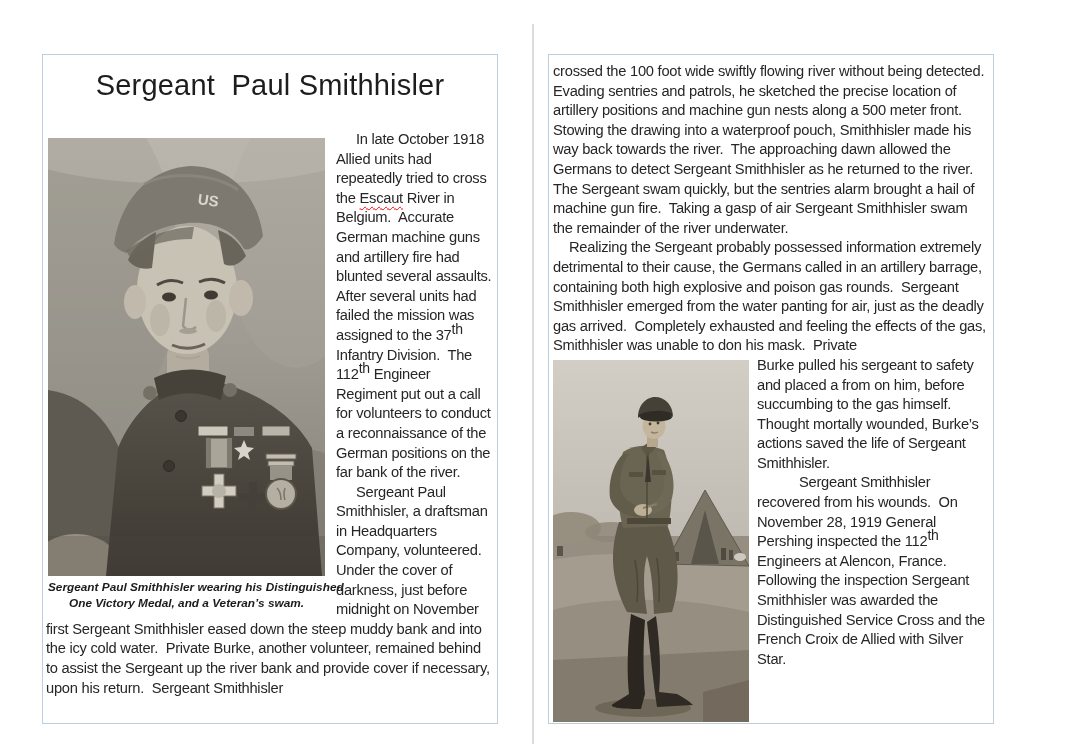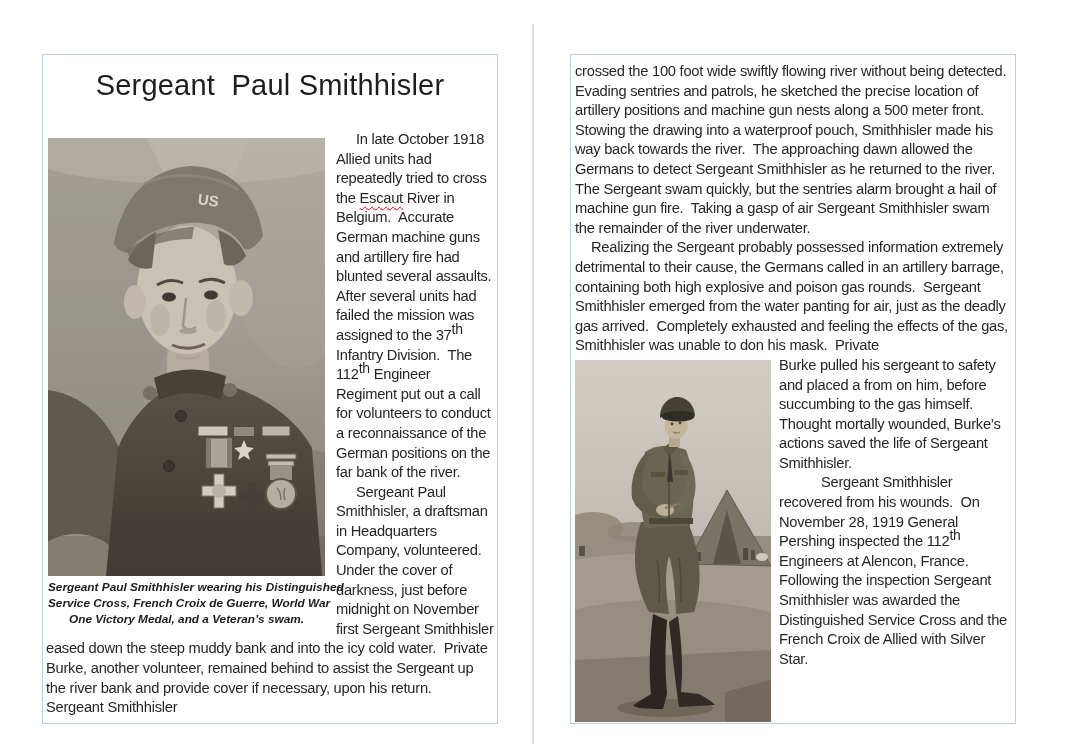--- a/index.html
+++ b/index.html
@@ -7,21 +7,21 @@
     --divider:#dcdcdc;
     --text:#262626;
     --spellcheck-underline:#ff0000;
   }
   *{box-sizing:border-box;}
   body{margin:0;background:#ffffff;font-family:"Liberation Sans",sans-serif;}
   .canvas{position:relative;width:1066px;height:744px;background:#ffffff;overflow:hidden;color:var(--text);margin-top:24px;}
   .divider{position:absolute;left:532px;top:0;width:2px;height:744px;background:var(--divider);}
   .page{position:absolute;top:30px;height:670px;background:#ffffff;border:1px solid var(--page-border);overflow:hidden;}
   .page-left{left:42px;width:456px;padding:0 3px 0 3px;}
-  .page-right{left:570px;width:446px;padding:7px 4px 16px 4px;}
+  .page-right{left:548px;width:446px;padding:7px 4px 16px 4px;}
   .title{font-size:29px;line-height:35px;font-weight:400;text-align:center;margin:13px 0 27px 0;color:#1d1d1d;white-space:pre-wrap;letter-spacing:0.2px;}
   p.bodytext{font-size:14.7px;line-height:19.6px;letter-spacing:-0.25px;margin:0;white-space:pre-wrap;color:var(--text);}
   .indent-sm{text-indent:20px;}
   .indent-xs{text-indent:16px;}
   .indent-lg{text-indent:42px;}
   figure{margin:0;padding:0;}
   .figure-left{float:left;width:279px;margin:8px 9px 2px 2px;}
   .photo1{display:block;width:277px;height:438px;background:#9b978e;}
   .caption{margin-top:3px;width:277px;text-align:center;font-weight:bold;font-style:italic;font-size:11.8px;line-height:16px;color:#1b1b1b;}
   .caption div{white-space:nowrap;}
@@ -117,21 +117,20 @@
             <rect x="218" y="316" width="30" height="5" fill="#c2bdb1" stroke="#6b6157"></rect>
             <rect x="220" y="323" width="26" height="5" fill="#c2bdb1" stroke="#6b6157"></rect>
             <rect x="222" y="328" width="22" height="14" fill="#979287"></rect>
             <circle cx="233" cy="356" r="15" fill="#b4afa3" stroke="#5e544a" stroke-width="2"></circle>
             <path d="M229,350 q4,4 4,12 M237,350 q-2,6 0,12" stroke="#7c7268" stroke-width="1.5" fill="none"></path>
             <rect x="0" y="398" width="277" height="40" fill="#4c483f" opacity="0.25"></rect>
           </g>
         </svg>
         <figcaption class="caption">
           <div>Sergeant Paul Smithhisler wearing his Distinguished</div>
-          <div>Service Cross, French Croix de Guerre, World War</div>
           <div>One Victory Medal, and a Veteran’s swam.</div>
         </figcaption>
       </figure>
 
       <p class="bodytext indent-sm"><span>In late October 1918 Allied units had repeatedly tried to cross the </span><span class="wavy">Escaut</span><span> River in Belgium.  Accurate German machine guns and artillery fire had blunted several assaults.  After several units had failed the mission was assigned to the 37</span><sup>th</sup><span> Infantry Division.  The 112</span><sup>th</sup><span> Engineer Regiment put out a call for volunteers to conduct a reconnaissance of the German positions on the far bank of the river.</span></p>
       <p class="bodytext indent-sm">Sergeant Paul Smithhisler, a draftsman in Headquarters Company, volunteered.  Under the cover of darkness, just before midnight on November first Sergeant Smithhisler eased down the steep muddy bank and into the icy cold water.  Private Burke, another volunteer, remained behind to assist the Sergeant up the river bank and provide cover if necessary, upon his return.  Sergeant Smithhisler</p>
     </div>
   </div>
 
   <div class="page page-right">

